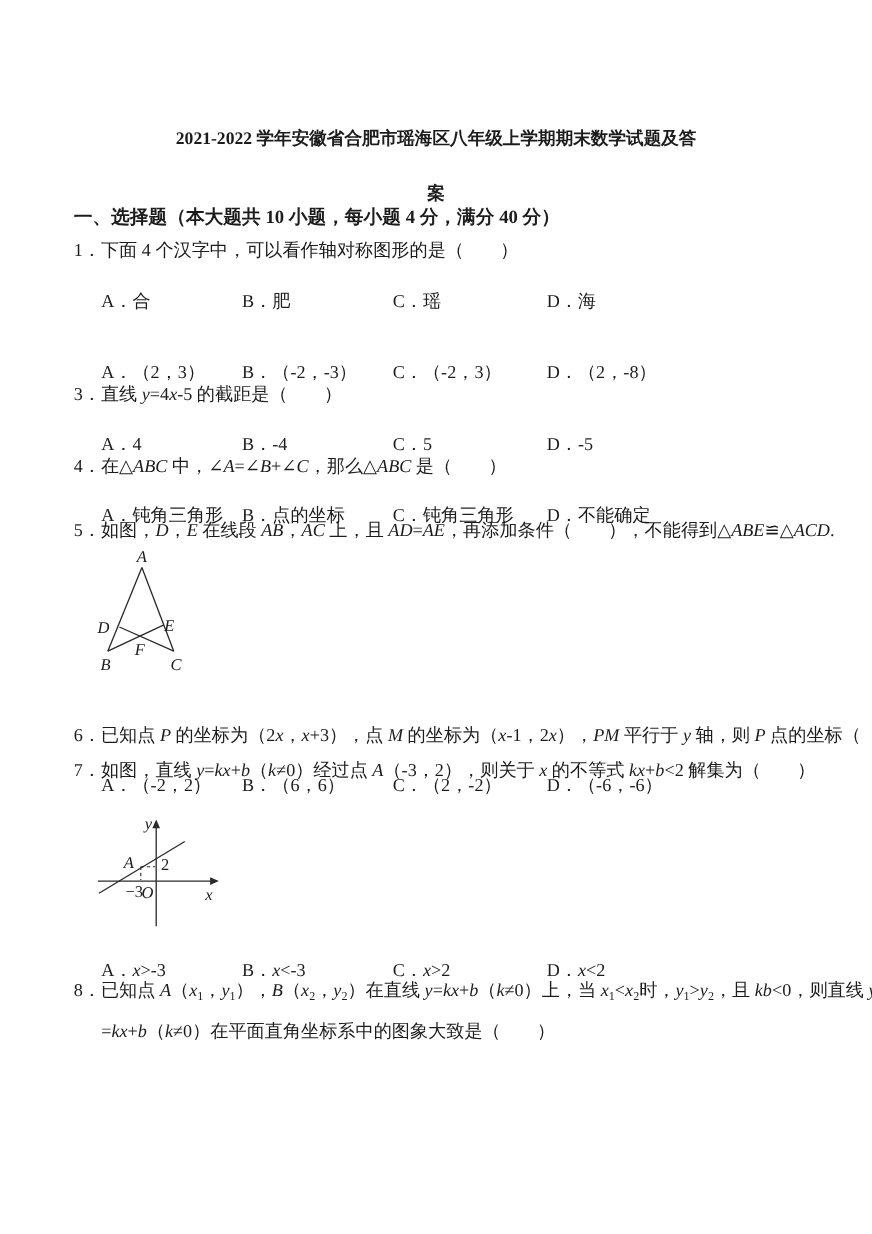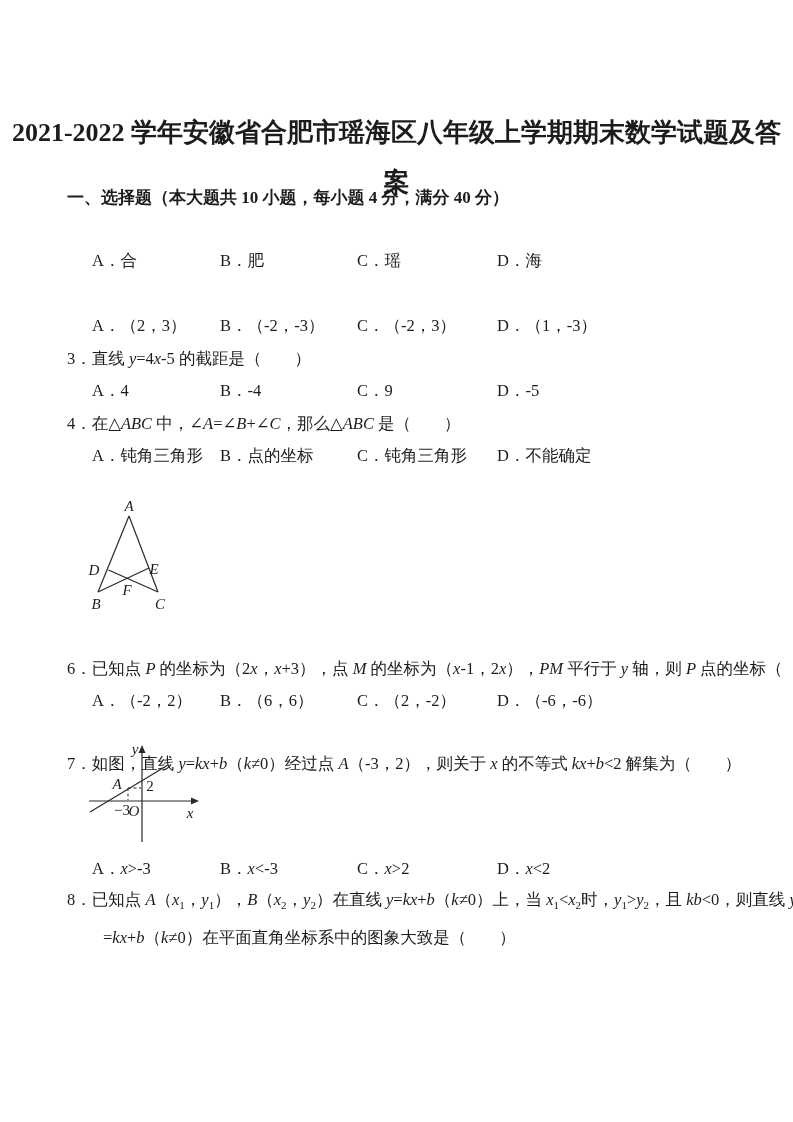--- a/index.html
+++ b/index.html
@@ -3,35 +3,35 @@
 <meta charset="utf-8">
 <style>
   html,body { margin:0; padding:0; background:#ffffff; }
   .page {
     position:relative; width:793px; height:1122px; background:#ffffff;
     color:#1c1c1c; font-family:"Liberation Serif","DejaVu Serif",serif;
     overflow:hidden;
   }
   .title {
     position:absolute; top:91px; left:0; width:100%;
-    text-align:center; font-weight:bold; font-size:26px; line-height:50px;
+    text-align:center; font-weight:bold; font-size:16px; line-height:50px;
   }
   .title-line { display:block; white-space:nowrap; }
   .section-heading {
     position:absolute; top:186px; left:67px;
     font-weight:bold; font-size:17px; line-height:24px; white-space:nowrap;text-align:center;
   }
   .stem {
     position:absolute; left:67px; font-size:16.5px; line-height:24px;
     white-space:nowrap;
   }
-  .stem.cont { left:92px;margin-left:11px; }
+  .stem.cont { left:92px; }
   .opts-row { position:absolute; left:0; width:100%; height:24px; }
   .opt {
-    position:absolute; top:0; font-size:16.5px; line-height:24px;
+    position:absolute; top:13px; font-size:16.5px; line-height:24px;
     white-space:nowrap;
     text-align:center;
   }
   .c1 { left:92px; } .c2 { left:220px; } .c3 { left:357px; } .c4 { left:497px; }
   i { font-style:italic; }
   sub { font-size:11px; }
   .fig { position:absolute; }
   .fig line, .fig polyline { stroke:#2a2a2a; stroke-width:1.2; fill:none; }
   .fig .dash { stroke-dasharray:3 2.5; stroke-width:1; }
   .fig text {
@@ -46,50 +46,52 @@
 
 <div class="page">
 
   <h1 class="title">
     <span class="title-line">2021-2022 学年安徽省合肥市瑶海区八年级上学期期末数学试题及答</span>
     <span class="title-line">案</span>
   </h1>
 
   <div class="section-heading">一、选择题（本大题共 10 小题，每小题 4 分，满分 40 分）</div>
 
+  <div class="stem" style="top:216px">1．下面 4 个汉字中，可以看作轴对称图形的是（　　）</div>
   <div class="opts-row" style="top:249px">
     <span class="opt c1">A．合</span>
     <span class="opt c2">B．肥</span>
     <span class="opt c3">C．瑶</span>
     <span class="opt c4">D．海</span>
   </div>
 
   <div class="opts-row" style="top:314px">
     <span class="opt c1">A．（2，3）</span>
     <span class="opt c2">B．（-2，-3）</span>
     <span class="opt c3">C．（-2，3）</span>
-    <span class="opt c4">D．（1，-3）</span>
+    <span class="opt c4">D．（2，-8）</span>
   </div>
 
   <div class="stem" style="top:347px">3．直线 <i>y</i>=4<i>x</i>-5 的截距是（　　）</div>
   <div class="opts-row" style="top:379px">
     <span class="opt c1">A．4</span>
     <span class="opt c2">B．-4</span>
-    <span class="opt c3">C．9</span>
+    <span class="opt c3">C．5</span>
     <span class="opt c4">D．-5</span>
   </div>
 
   <div class="stem" style="top:412px">4．在△<i>ABC</i> 中，∠<i>A</i>=∠<i>B</i>+∠<i>C</i>，那么△<i>ABC</i> 是（　　）</div>
   <div class="opts-row" style="top:444px">
     <span class="opt c1">A．钝角三角形</span>
     <span class="opt c2">B．点的坐标</span>
     <span class="opt c3">C．钝角三角形</span>
     <span class="opt c4">D．不能确定</span>
   </div>
 
+  <div class="stem" style="top:470px">5．如图，<i>D</i>，<i>E</i> 在线段 <i>AB</i>，<i>AC</i> 上，且 <i>AD</i>=<i>AE</i>，再添加条件（　　），不能得到△<i>ABE</i>≌△<i>ACD</i>.</div>
 
   <svg class="fig" style="left:86px;top:497px" width="92" height="120" viewBox="0 0 92 120">
     <line x1="43" y1="19" x2="12" y2="95"></line>
     <line x1="43" y1="19" x2="72" y2="95"></line>
     <line x1="12" y1="95" x2="63" y2="71"></line>
     <line x1="22.5" y1="73" x2="72" y2="95"></line>
     <text x="43" y="14" text-anchor="middle">A</text>
     <text x="10" y="112" text-anchor="middle">B</text>
     <text x="74" y="112" text-anchor="middle">C</text>
     <text x="8" y="78" text-anchor="middle">D</text>
@@ -99,21 +101,21 @@
 
 
   <div class="stem" style="top:657px">6．已知点 <i>P</i> 的坐标为（2<i>x</i>，<i>x</i>+3），点 <i>M</i> 的坐标为（<i>x</i>-1，2<i>x</i>），<i>PM</i> 平行于 <i>y</i> 轴，则 <i>P</i> 点的坐标（　　）</div>
   <div class="opts-row" style="top:689px">
     <span class="opt c1">A．（-2，2）</span>
     <span class="opt c2">B．（6，6）</span>
     <span class="opt c3">C．（2，-2）</span>
     <span class="opt c4">D．（-6，-6）</span>
   </div>
 
-  <div class="stem" style="top:752px">7．如图，直线 <i>y</i>=<i>kx</i>+<i>b</i>（<i>k</i>≠0）经过点 <i>A</i>（-3，2），则关于 <i>x</i> 的不等式 <i>kx</i>+<i>b</i>&lt;2 解集为（　　）</div>
+  <div class="stem" style="top:688px">7．如图，直线 <i>y</i>=<i>kx</i>+<i>b</i>（<i>k</i>≠0）经过点 <i>A</i>（-3，2），则关于 <i>x</i> 的不等式 <i>kx</i>+<i>b</i>&lt;2 解集为（　　）</div>
 
   <svg class="fig" style="left:85px;top:744px" width="120" height="104" viewBox="0 0 120 104">
     <line x1="57" y1="6" x2="57" y2="98"></line>
     <polygon points="57,1 53.5,9 60.5,9"></polygon>
     <line x1="4" y1="57" x2="109" y2="57"></line>
     <polygon points="114,57 106,53.5 106,60.5"></polygon>
     <line x1="5" y1="68" x2="83" y2="21"></line>
     <line class="dash" x1="43" y1="44" x2="56" y2="44"></line>
     <line class="dash" x1="43" y1="44" x2="43" y2="56"></line>
     <text x="50" y="10" text-anchor="middle">y</text>

